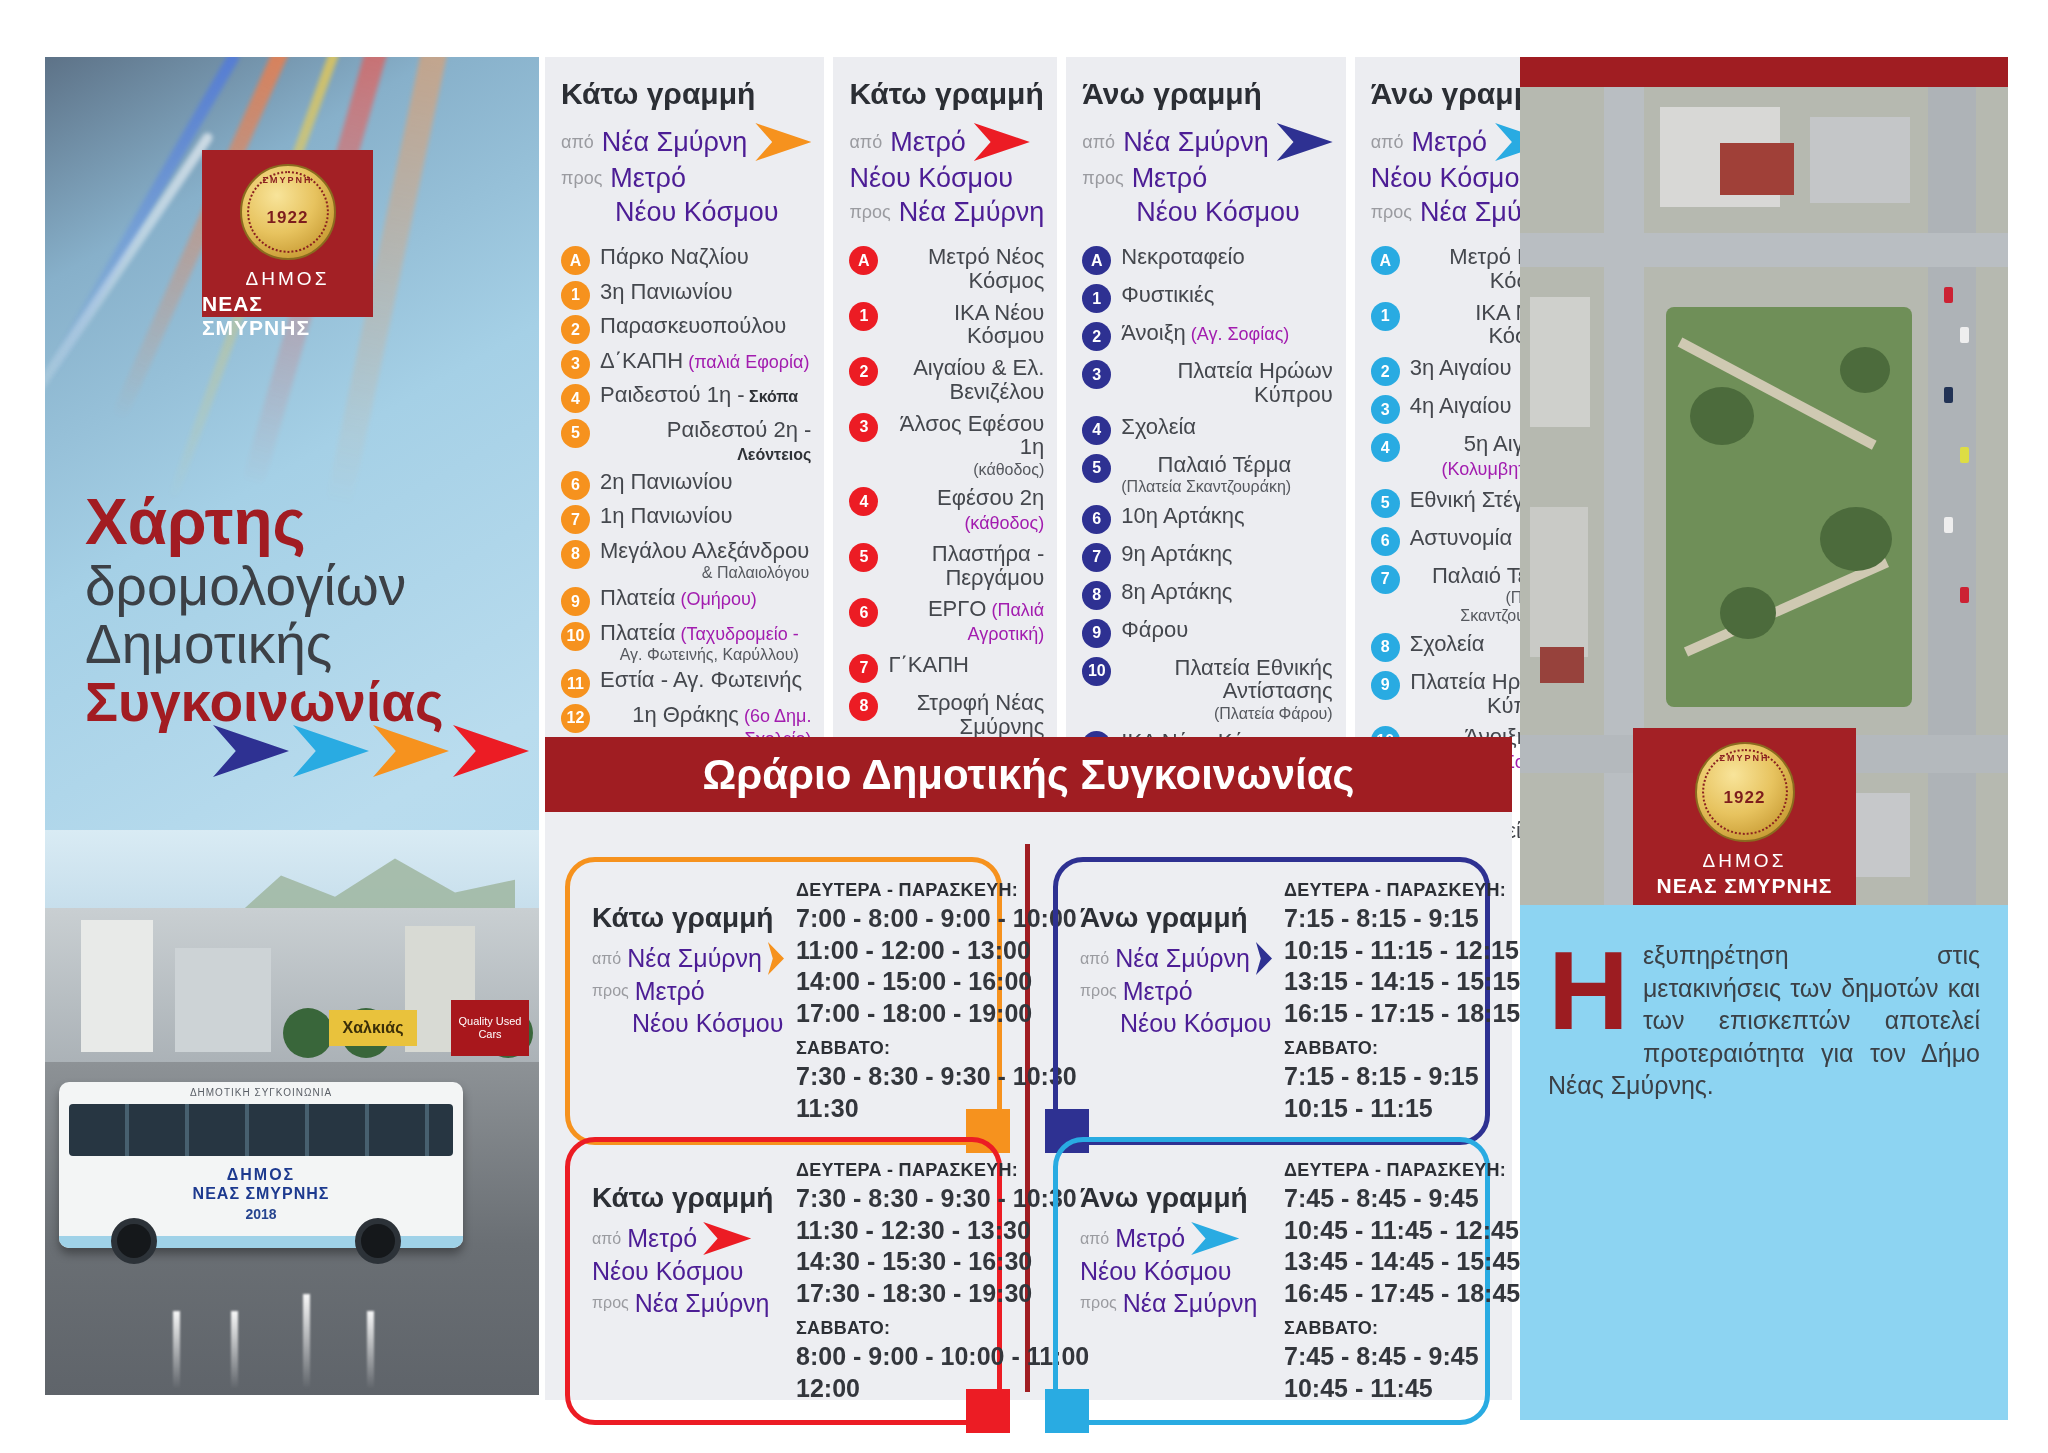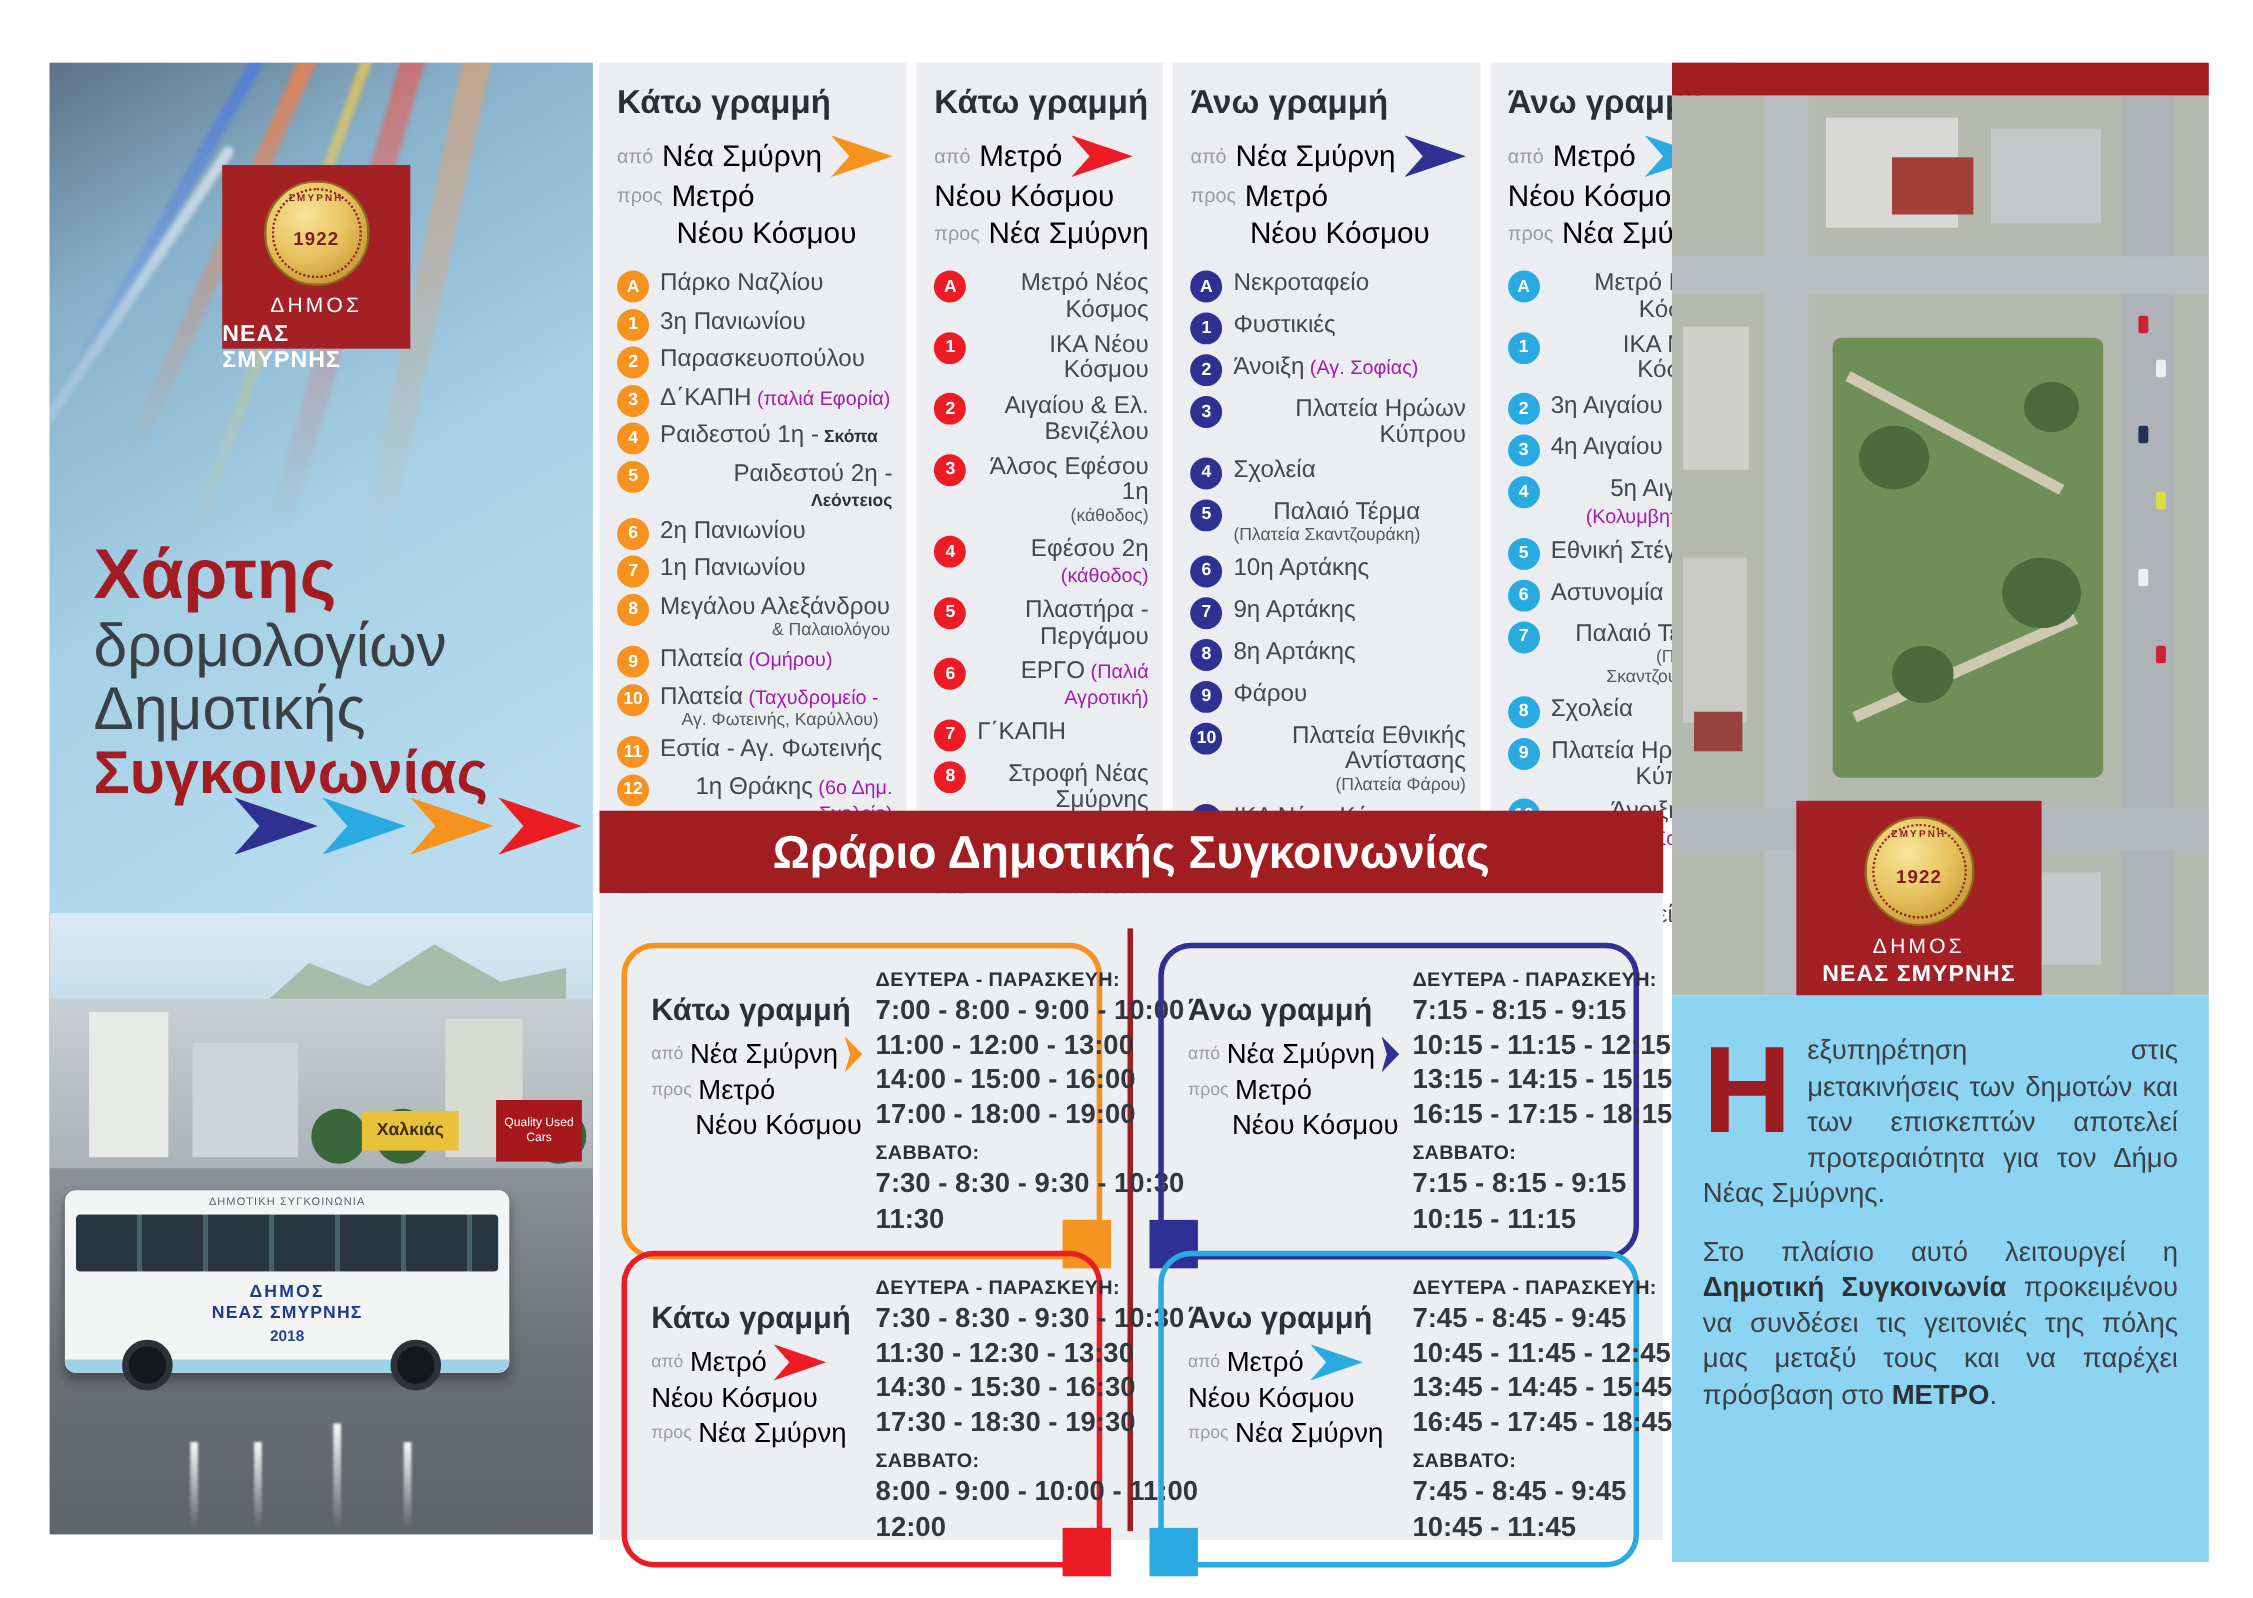--- a/index.html
+++ b/index.html
@@ -72,21 +72,21 @@
   .jet{position:absolute;bottom:6px;width:7px;height:78px;filter:blur(1px);
     background:linear-gradient(rgba(255,255,255,.95),rgba(255,255,255,0));}
   .j1{left:128px;} .j2{left:186px;} .j3{left:258px;height:95px;} .j4{left:322px;}
 
   
   #route-columns{position:absolute;left:545px;top:57px;width:967px;height:680px;display:flex;gap:9px;}
   .route-col{flex:1;background:#ECEDF1;padding:16px 13px 10px 16px;box-sizing:border-box;}
   .rc-title{font-size:30px;font-weight:bold;color:#2b2e34;margin:4px 0 12px;}
   .hdr-line{display:flex;align-items:center;gap:8px;min-height:34px;}
   .hdr-label{font-size:18px;color:#9a9ba0;flex:none;}
-  .hdr-text{font-size:27px;color:#000000;white-space:nowrap;}
+  .hdr-text{font-size:27px;color:#4c1d95;white-space:nowrap;}
   .hdr-indent{display:inline-block;width:46px;flex:none;}
   .route-col .arr{width:56px;height:38px;flex:none;}
   .stops{margin-top:16px;}
   .stop{display:flex;gap:10px;align-items:flex-start;margin:8px 0;}
   .dense .stop{margin:4.5px 0;}
   .badge{width:29px;height:29px;border-radius:50%;color:#fff;font-weight:bold;font-size:16px;
     display:flex;align-items:center;justify-content:center;flex:none;margin-top:1px;}
   .stop-label{font-size:22px;color:#44474d;line-height:1.08;text-align:right;}
   .note{font-size:18px;color:#a21caf;}
   .tag{font-size:16px;color:#2e3136;font-weight:bold;}
@@ -693,18 +693,17 @@
         <span class="coin-word">ΣΜΥΡΝΗ</span>
         <span class="coin-year">1922</span>
       </div>
       <div class="logo-top">ΔΗΜΟΣ</div>
       <div class="logo-bottom">ΝΕΑΣ ΣΜΥΡΝΗΣ</div>
     </div>
 
     <div class="blue-block">
       <div id="info-paragraphs">
           <p class="info-p"><span class="dropcap">Η</span><span>εξυπηρέτηση στις μετακινήσεις των δημοτών και των επισκεπτών αποτελεί προτεραιότητα για τον Δήμο Νέας Σμύρνης.</span></p>
-          <p class="info-p"><span>Στο πλαίσιο αυτό λειτουργεί η </span><span class="b">Δημοτική Συγκοινωνία</span><span> προκειμένου να συνδέσει τις γειτονιές της πόλης μας μεταξύ τους και να παρέχει πρόσβαση στο </span><span class="b">ΜΕΤΡΟ</span><span>.</span></p>
         </div>
     </div>
   </div>
 
 </div>
 
 </body></html>

